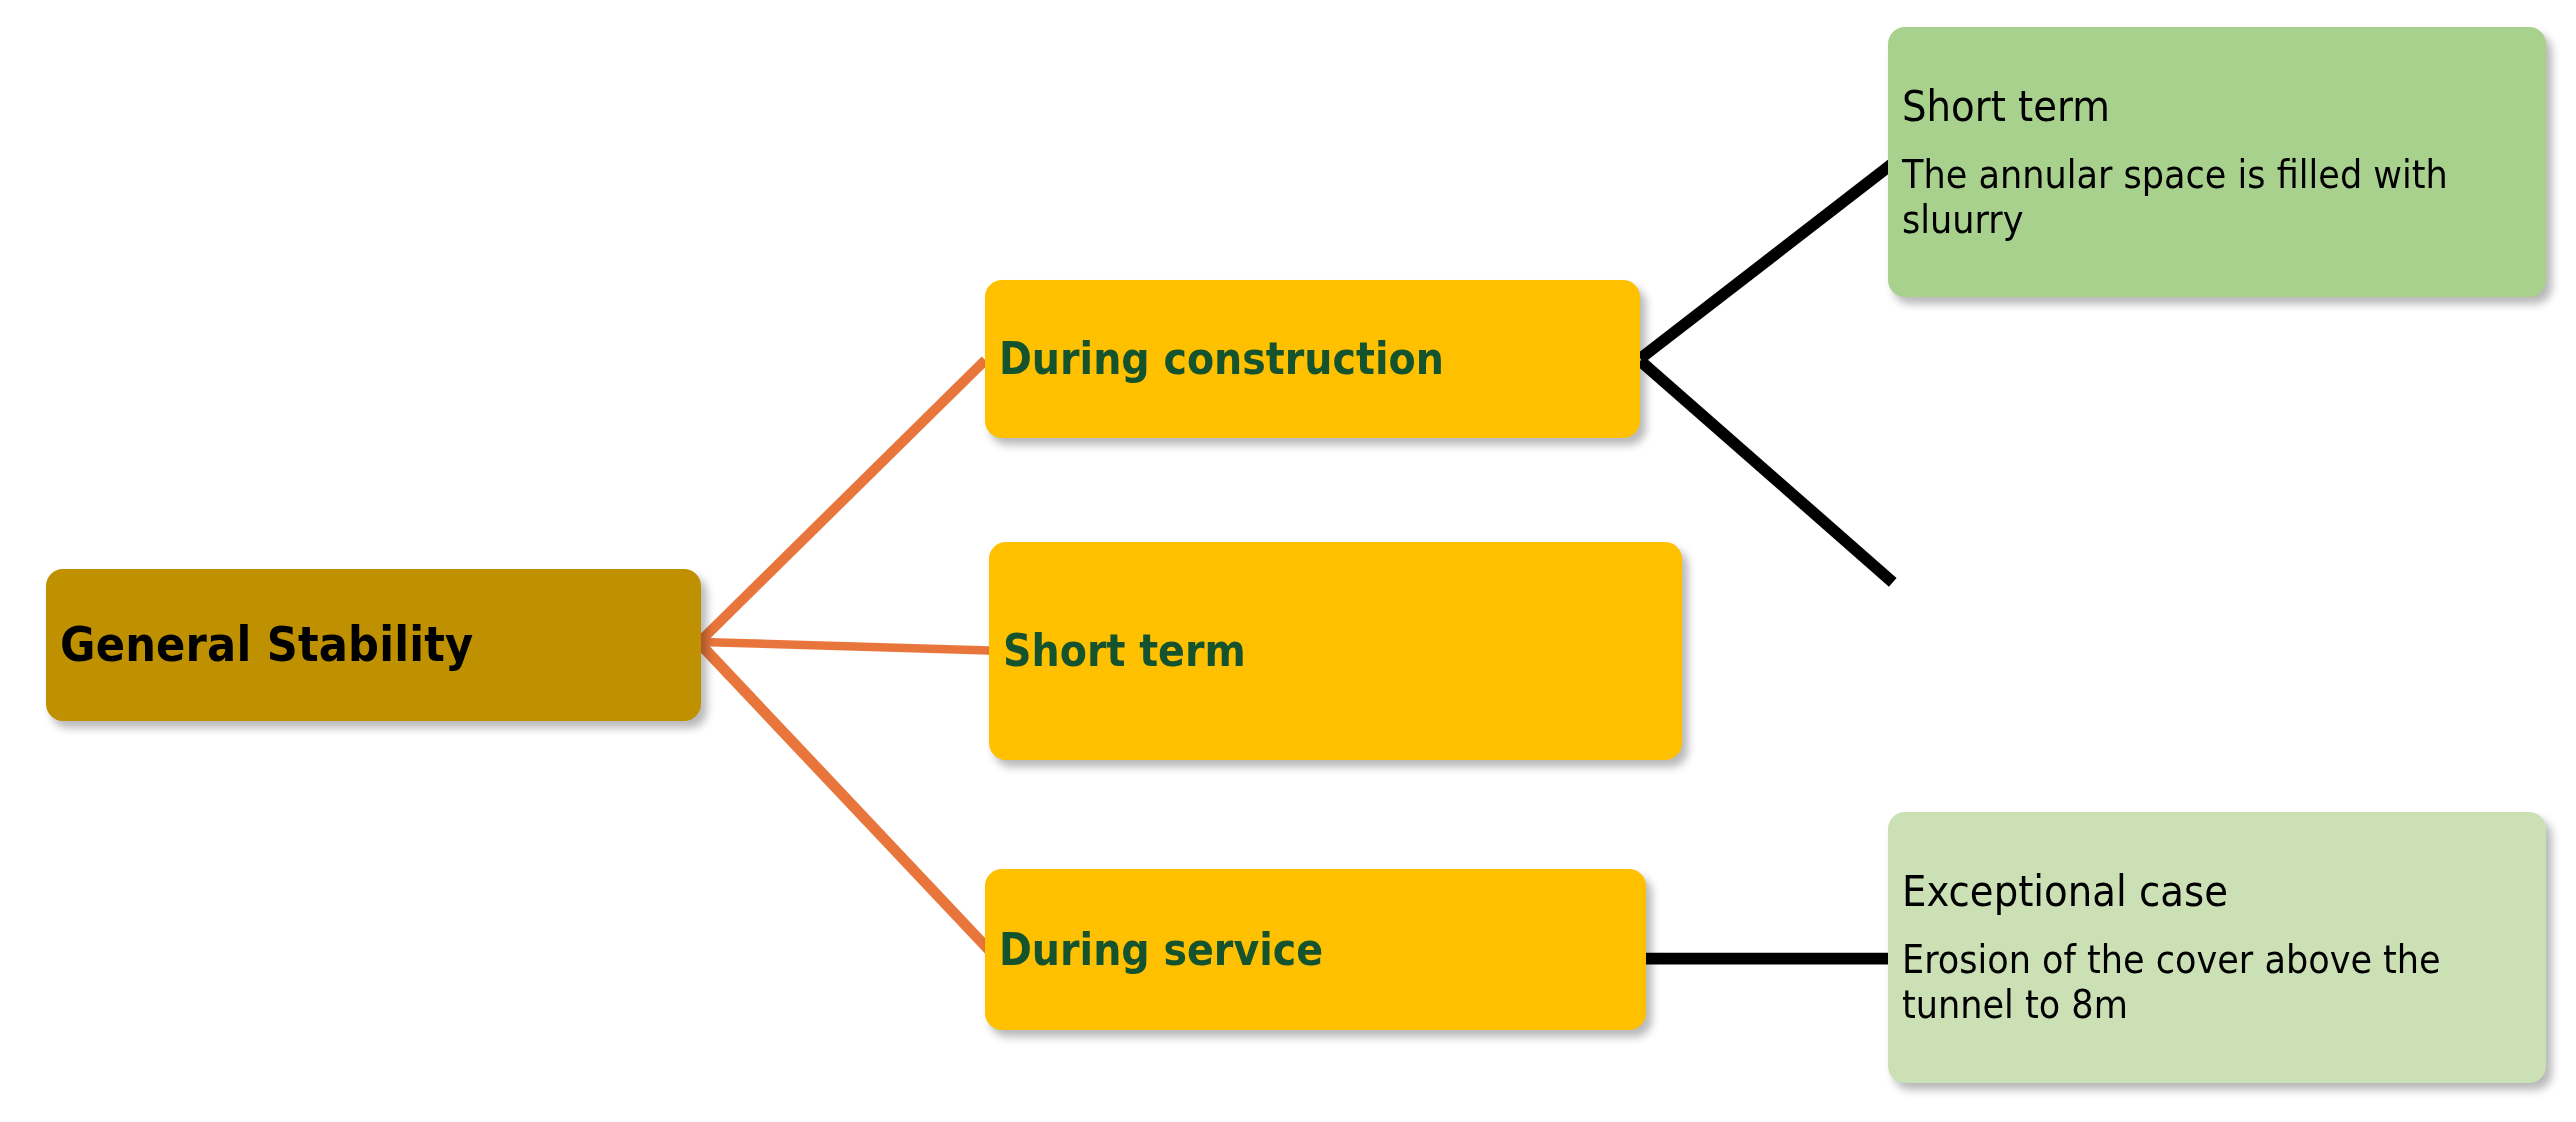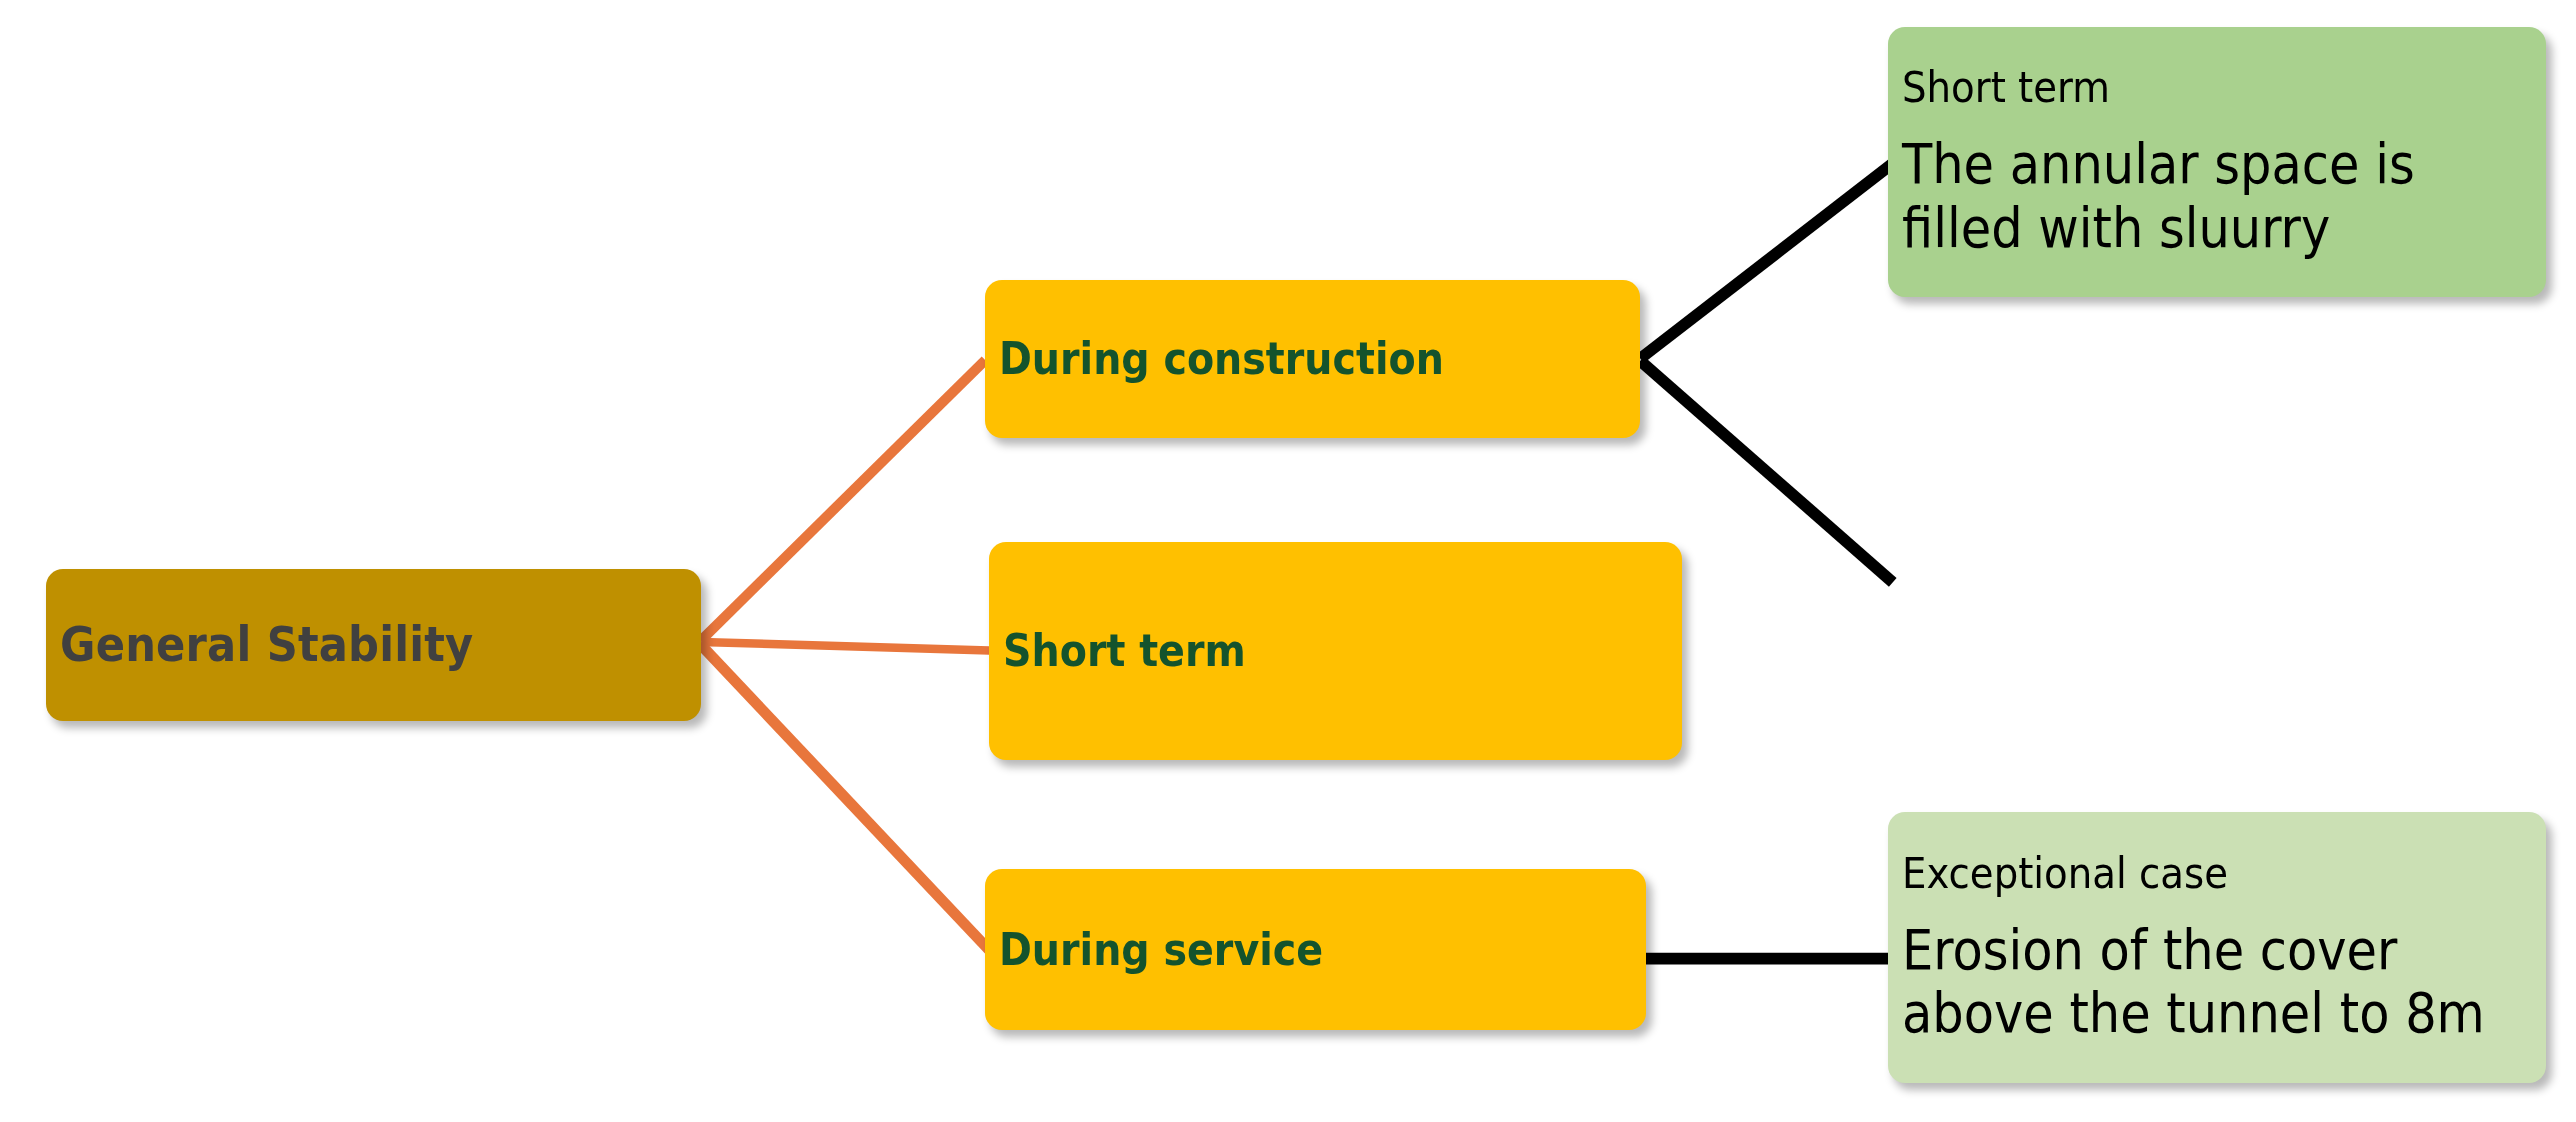--- a/index.html
+++ b/index.html
@@ -45,21 +45,21 @@
     width: 100%;
   }
 
   
   .node--root {
     left: 46px;
     top: 569px;
     width: 655px;
     height: 152px;
     background: #BF9000;
-    color: #404040;
+    color: #000000;
   }
   .node--root .line {
     font-size: 48px;
     font-weight: bold;
     letter-spacing: 0.2px;
   }
 
   
   .node--amber {
     background: #FFC000;
@@ -100,21 +100,21 @@
     color: #000000;
   }
   .node--green.tint-light {
     background: #CBE0B4;
   }
   .node--green .line-title {
     font-size: 43px;
     font-weight: normal;
   }
   .node--green .line-body {
-    font-size: 55px;
+    font-size: 39px;
     font-weight: normal;
     margin-top: 20px;
   }
 
   #node-short-term {
     left: 1888px;
     top: 27px;
     width: 658px;
     height: 270px;
   }

